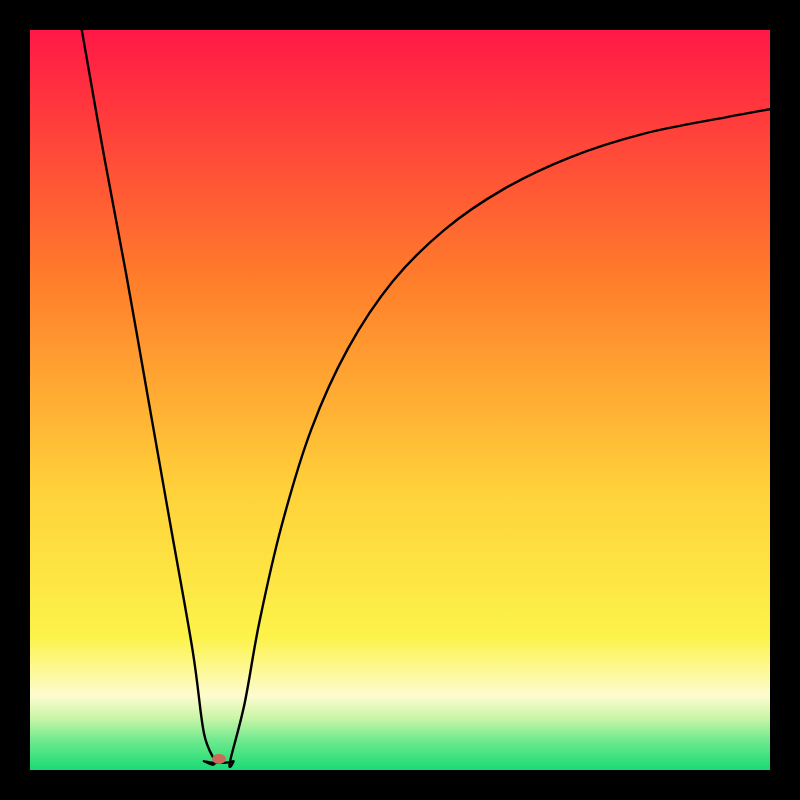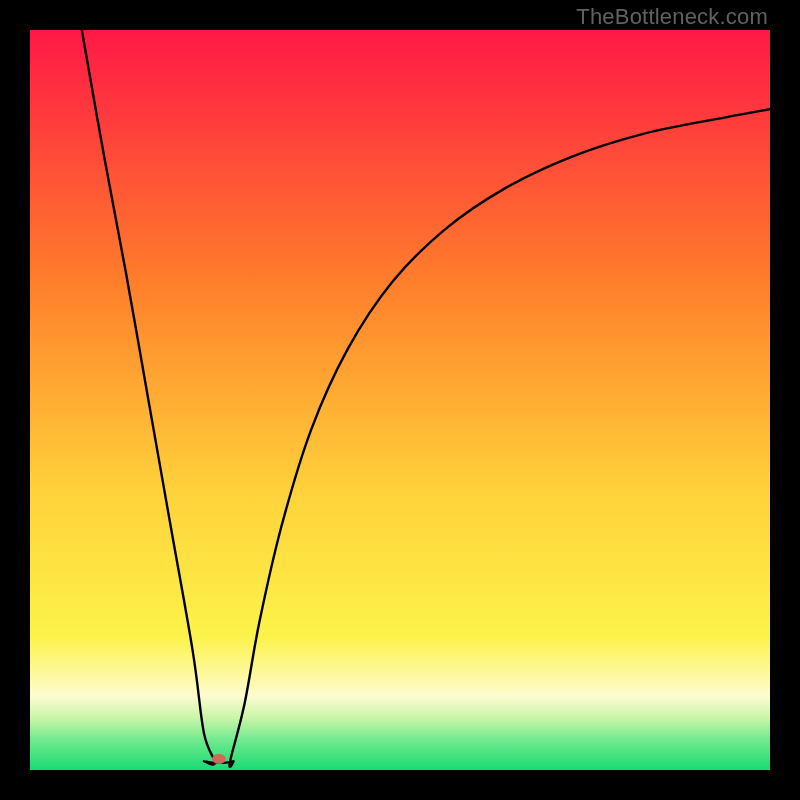--- a/index.html
+++ b/index.html
@@ -81,15 +81,14 @@
       <rect x="0" y="0" width="740" height="740" fill="url(#grad)"></rect>
     </svg>
 
     <svg class="curve-layer" viewBox="0 0 740 740" preserveAspectRatio="none">
       <path id="curve-path" fill="none" stroke="#000" stroke-width="2.4" stroke-linecap="round" stroke-linejoin="round" d="M 51.80 0.00 C 55.80 22.64, 66.01 81.84, 74.00 125.80 C 81.99 169.76, 88.21 200.24, 96.20 244.20 C 104.19 288.16, 110.41 324.71, 118.40 370.00 C 126.39 415.29, 132.61 450.51, 140.60 495.80 C 148.59 541.09, 156.81 584.30, 162.80 621.60 C 168.79 658.90, 169.90 683.02, 173.90 703.00 C 177.90 722.98, 185.00 727.54, 185.00 732.60 C 185.00 737.66, 174.57 731.12, 173.90 731.12 C 173.23 731.12, 178.64 732.33, 181.30 732.60 C 183.96 732.87, 186.04 732.60, 188.70 732.60 C 191.36 732.60, 193.44 732.87, 196.10 732.60 C 198.76 732.33, 202.83 731.12, 203.50 731.12 C 204.17 731.12, 197.80 742.99, 199.80 732.60 C 201.80 722.21, 209.27 698.71, 214.60 673.40 C 219.93 648.09, 222.74 623.97, 229.40 592.00 C 236.06 560.03, 242.28 530.43, 251.60 495.80 C 260.92 461.17, 269.21 431.57, 281.20 399.60 C 293.19 367.63, 303.55 344.84, 318.20 318.20 C 332.85 291.56, 345.28 272.91, 362.60 251.60 C 379.92 230.29, 394.42 216.45, 414.40 199.80 C 434.38 183.15, 450.96 172.15, 473.60 159.10 C 496.24 146.05, 514.89 137.27, 540.20 127.28 C 565.51 117.29, 586.23 110.79, 614.20 103.60 C 642.17 96.41, 672.96 91.72, 695.60 87.32 C 718.24 82.92, 732.01 80.65, 740.00 79.18"></path>
     </svg>
 
     <div class="marker" id="marker" style="left: 188.7px; top: 728.9px;"></div>
   </div>
 
-  <div class="watermark">TheBottleneck.com</div>
 
 </div>
 
 </body></html>

